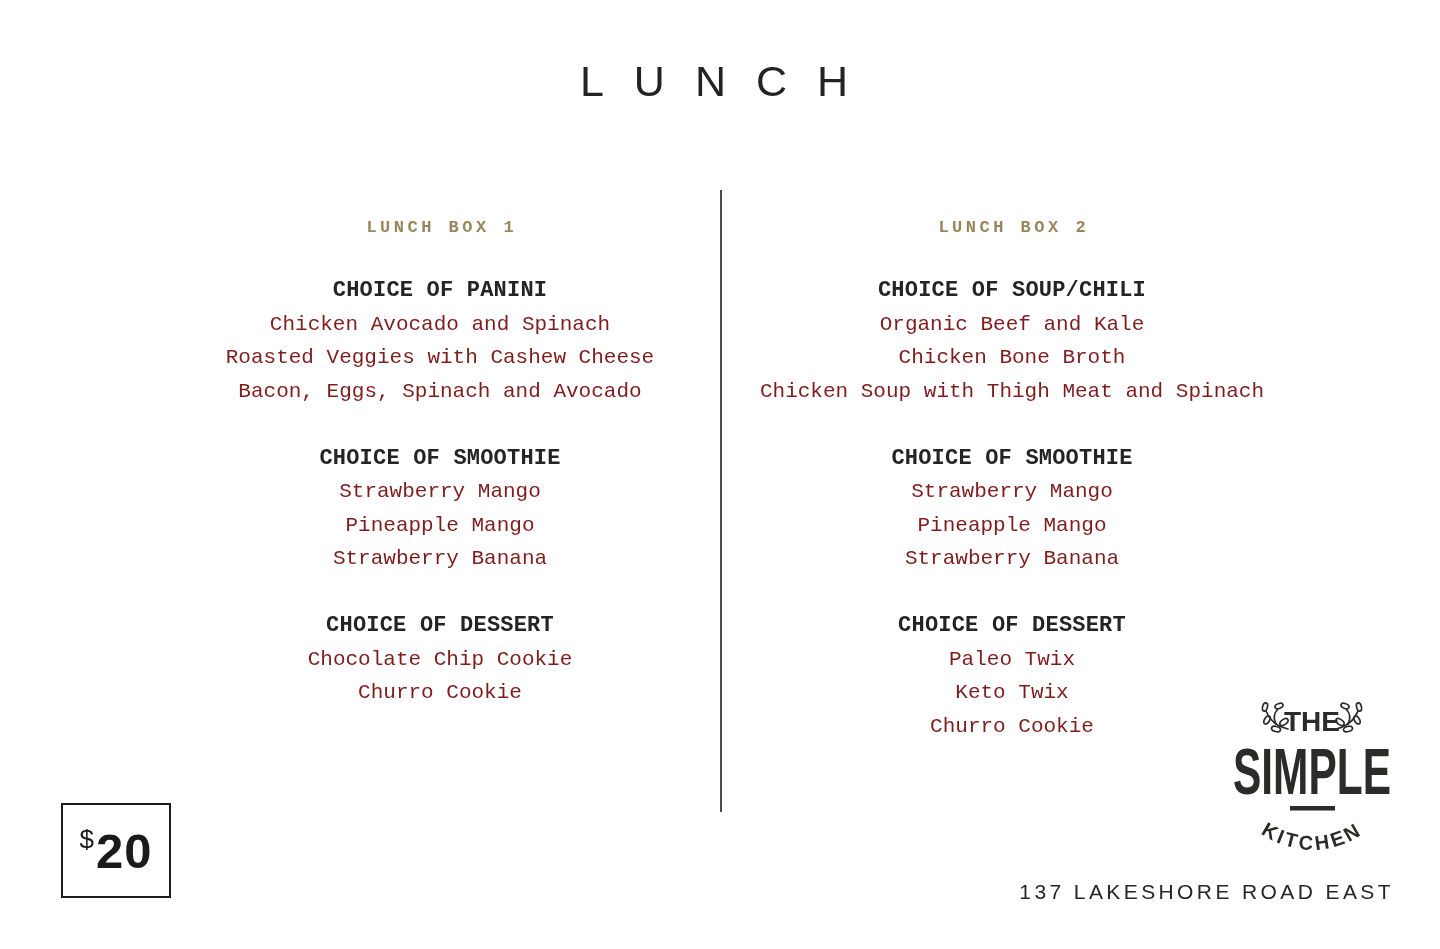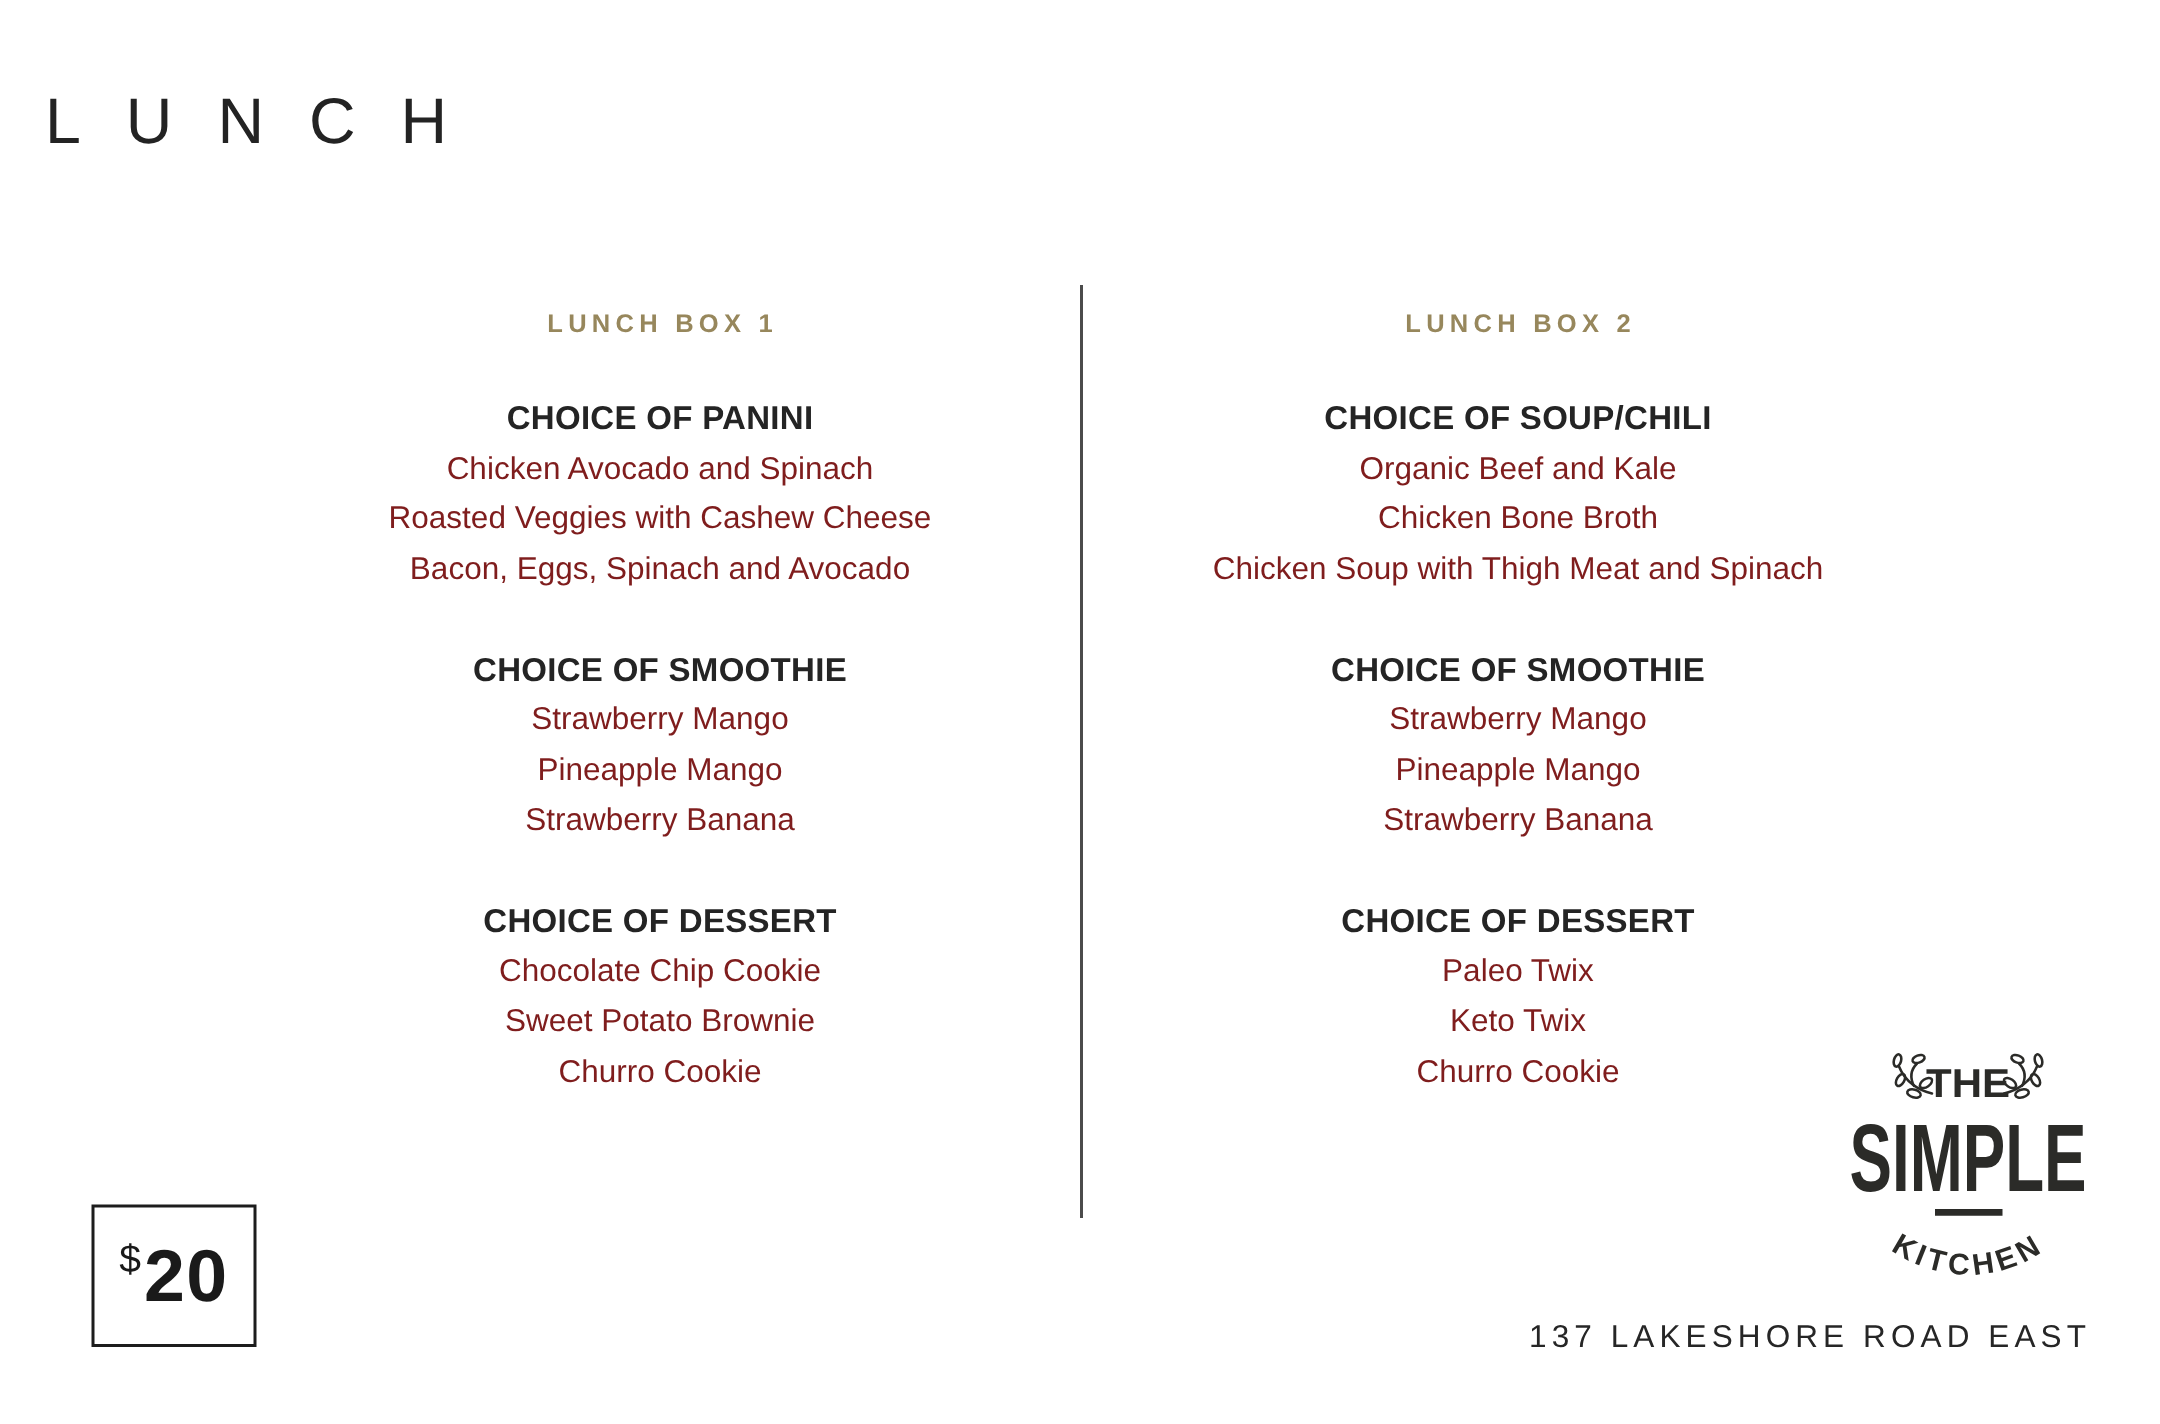--- a/index.html
+++ b/index.html
@@ -8,39 +8,41 @@
     background: #ffffff;
     font-family: "Liberation Sans", sans-serif;
     color: #2d2d2d;
     overflow: hidden;
   }
   .canvas { position: relative; width: 1440px; height: 949px; background: #fff; }
 
   .menu-title {
     position: absolute;
     top: 57px; left: 0; right: 12px;
+    text-align: center;
     font-size: 43px;
     font-weight: 300;
     letter-spacing: 30px;
     text-indent: 30px;
     color: #232323;
   }
 
   .divider {
     position: absolute;
     left: 720px; top: 190px;
     width: 2px; height: 622px;
     background: #4b4b4b;
   }
 
   .col {
     position: absolute;
-    top: 206px;
+    top: 218px;
     width: 600px;
     text-align: center;
+    font-family: Liberation Mono, monospace;
   }
   .col-1 { left: 140px; }
   .col-2 { left: 712px; }
 
   .box-label {
     font-size: 17px;
     font-weight: bold;
     letter-spacing: 3.5px;
     text-indent: 3.5px;
     line-height: 20px;
@@ -125,21 +127,20 @@
     <div class="section">
       <div class="section-heading">CHOICE OF SMOOTHIE</div>
       <div class="menu-item">Strawberry Mango</div>
       <div class="menu-item">Pineapple Mango</div>
       <div class="menu-item">Strawberry Banana</div>
     </div>
 
     <div class="section">
       <div class="section-heading">CHOICE OF DESSERT</div>
       <div class="menu-item">Chocolate Chip Cookie</div>
-      <div class="menu-item">Sweet Potato Brownie</div>
       <div class="menu-item">Churro Cookie</div>
     </div>
   </div>
 
   <div class="col col-2">
     <div class="box-label">LUNCH BOX 2</div>
 
     <div class="section">
       <div class="section-heading">CHOICE OF SOUP/CHILI</div>
       <div class="menu-item">Organic Beef and Kale</div>

